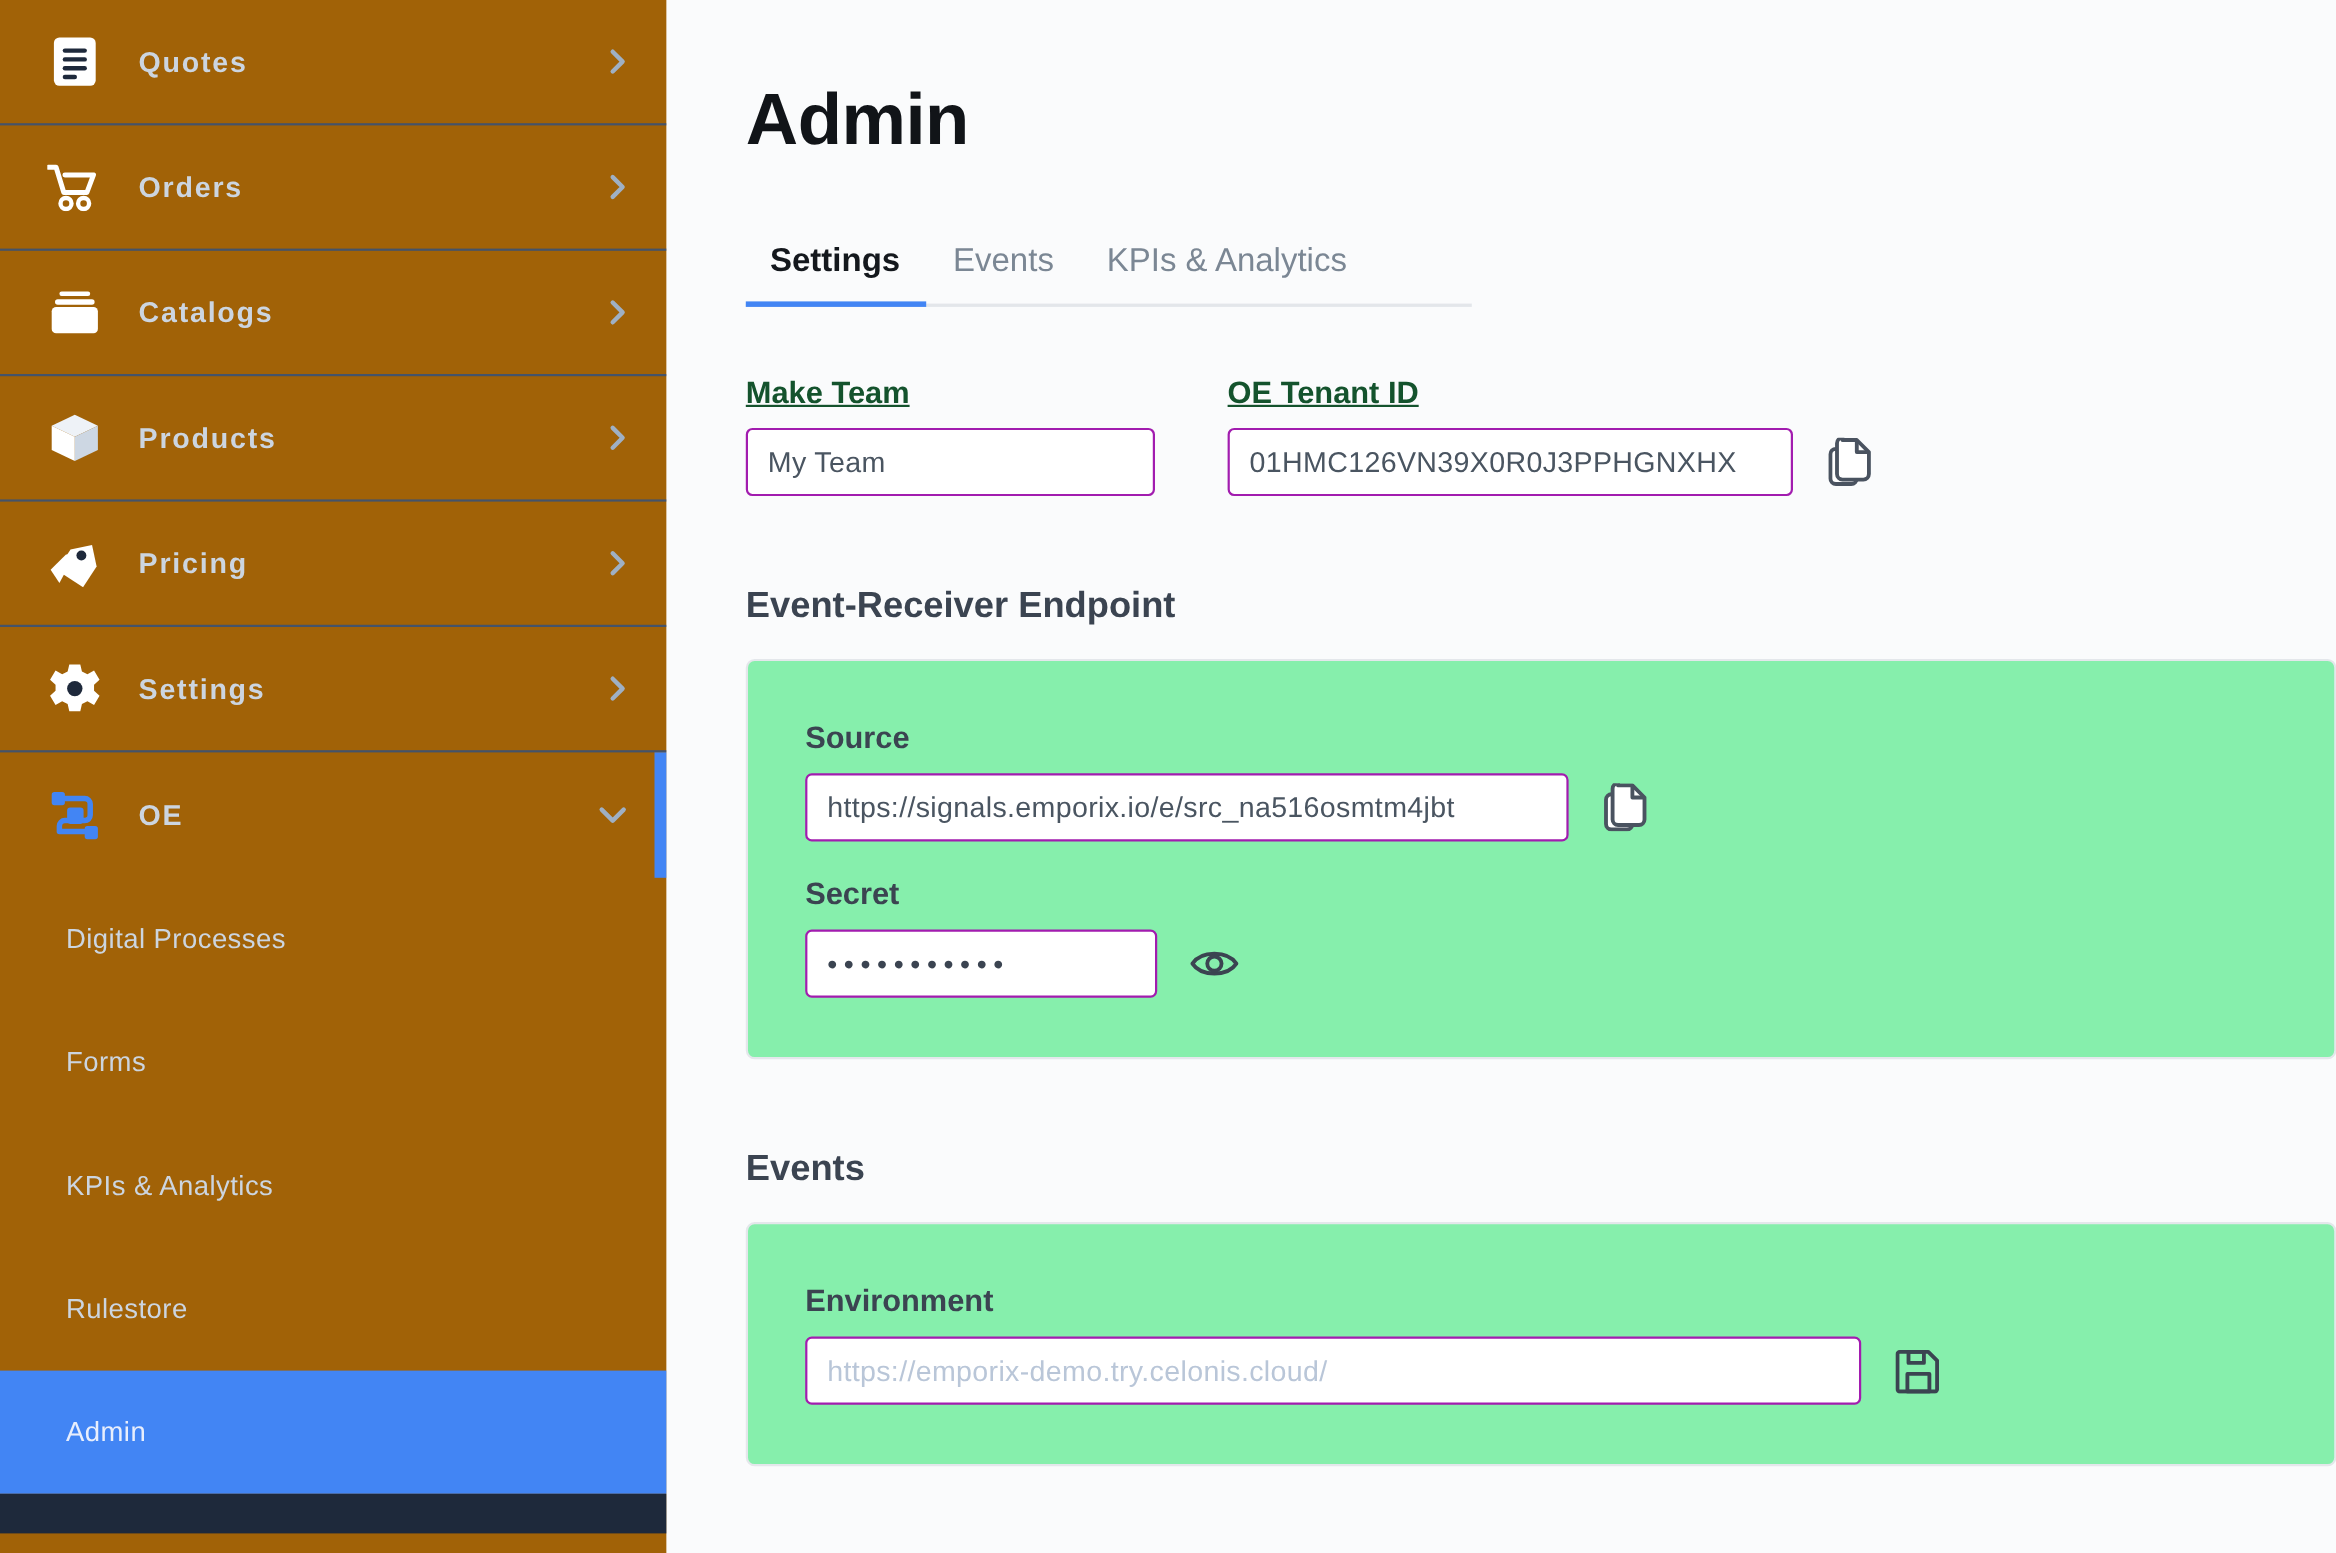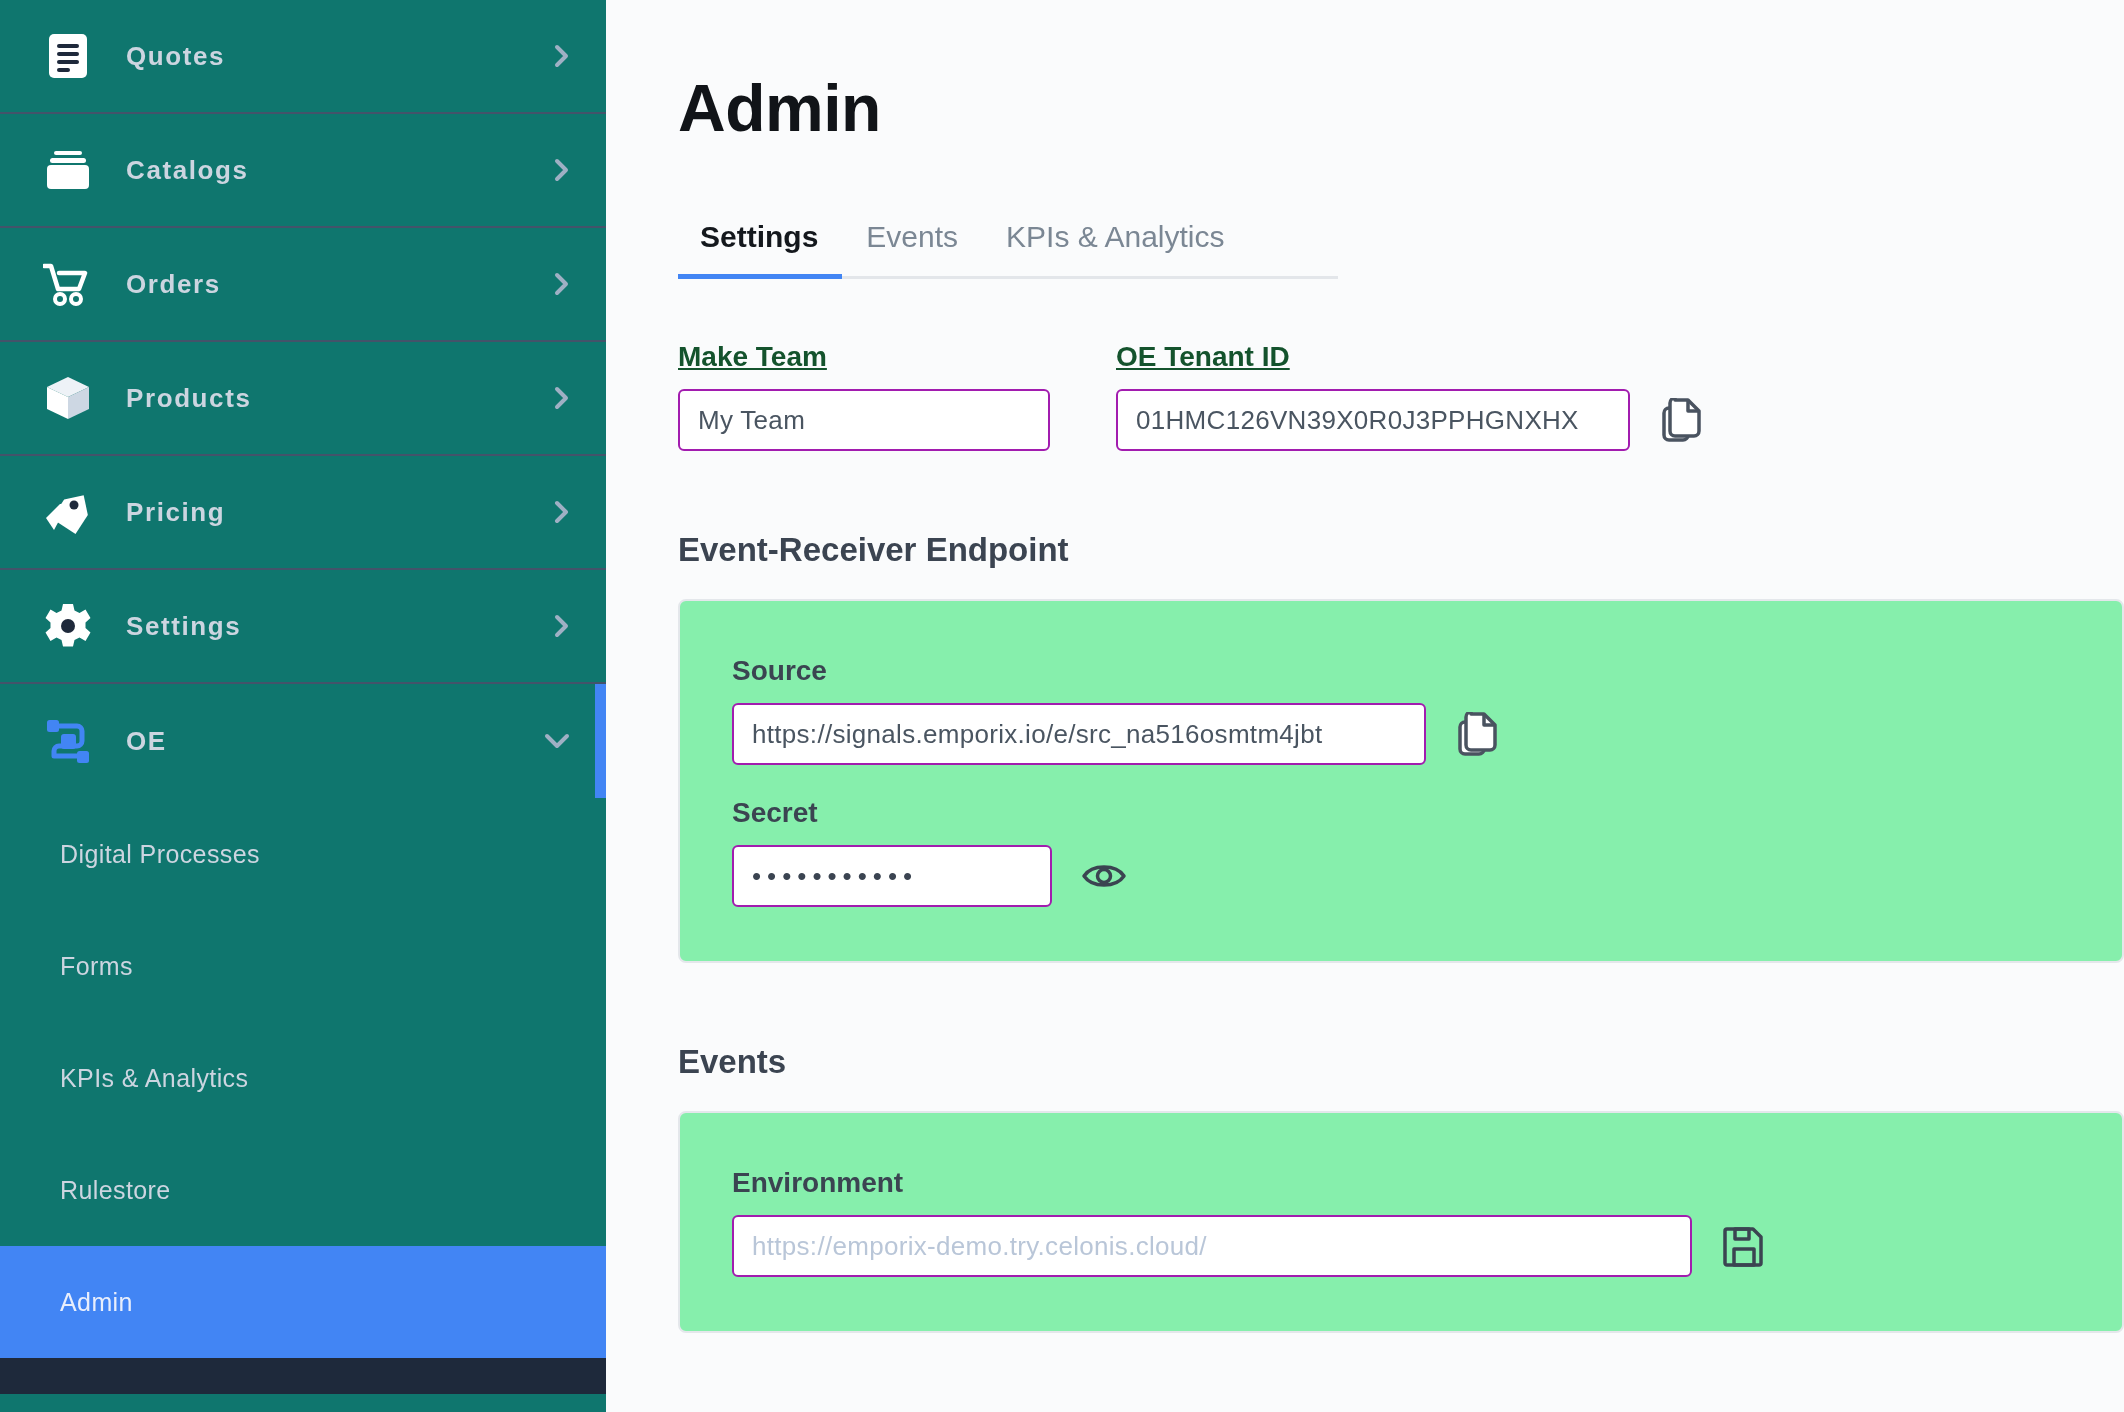--- a/index.html
+++ b/index.html
@@ -8,21 +8,21 @@
     font-family: "Liberation Sans", sans-serif;
     background: #ffffff;
     overflow: hidden;
   }
   .app { display: flex; width: 2124px; height: 1412px; }
 
   
   .sidebar {
     width: 606px;
     flex: 0 0 606px;
-    background: #0f766e;
+    background: #a16207;
     position: relative;
     display: flex;
     flex-direction: column;
   }
   .nav-row {
     height: 114px;
     flex: 0 0 114px;
     display: flex;
     align-items: center;
     padding: 0 36px 0 42px;
@@ -189,43 +189,43 @@
       <span class="lbl">Quotes</span>
       <span class="chev">
         <svg width="16" height="24" viewBox="0 0 16 24">
             <path d="M3 3 L12 12 L3 21" stroke="#9fb0c4" stroke-width="4" fill="none" stroke-linecap="round" stroke-linejoin="round"></path>
           </svg>
       </span>
     </div>
 
     <div class="nav-row">
       <span class="ico">
+        <svg width="50" height="44" viewBox="0 0 50 44">
+          <path d="M1 4 h7 l7 23 h21 l6 -16 h-26" stroke="#ffffff" stroke-width="4.5" fill="none" stroke-linecap="round" stroke-linejoin="round"></path>
+          <circle cx="17" cy="37" r="5" fill="none" stroke="#ffffff" stroke-width="4"></circle>
+          <circle cx="33" cy="37" r="5" fill="none" stroke="#ffffff" stroke-width="4"></circle>
+        </svg>
+      </span>
+      <span class="lbl">Orders</span>
+      <span class="chev">
+        <svg width="16" height="24" viewBox="0 0 16 24">
+            <path d="M3 3 L12 12 L3 21" stroke="#9fb0c4" stroke-width="4" fill="none" stroke-linecap="round" stroke-linejoin="round"></path>
+          </svg>
+      </span>
+    </div>
+
+    <div class="nav-row">
+      <span class="ico">
         <svg width="48" height="42" viewBox="0 0 48 42">
           <rect x="10" y="2" width="28" height="4" rx="2" fill="#ffffff"></rect>
           <rect x="6" y="9" width="36" height="5" rx="2.5" fill="#ffffff"></rect>
           <rect x="3" y="16" width="42" height="24" rx="4" fill="#ffffff"></rect>
         </svg>
       </span>
       <span class="lbl">Catalogs</span>
-      <span class="chev">
-        <svg width="16" height="24" viewBox="0 0 16 24">
-            <path d="M3 3 L12 12 L3 21" stroke="#9fb0c4" stroke-width="4" fill="none" stroke-linecap="round" stroke-linejoin="round"></path>
-          </svg>
-      </span>
-    </div>
-
-    <div class="nav-row">
-      <span class="ico">
-        <svg width="50" height="44" viewBox="0 0 50 44">
-          <path d="M1 4 h7 l7 23 h21 l6 -16 h-26" stroke="#ffffff" stroke-width="4.5" fill="none" stroke-linecap="round" stroke-linejoin="round"></path>
-          <circle cx="17" cy="37" r="5" fill="none" stroke="#ffffff" stroke-width="4"></circle>
-          <circle cx="33" cy="37" r="5" fill="none" stroke="#ffffff" stroke-width="4"></circle>
-        </svg>
-      </span>
-      <span class="lbl">Orders</span>
       <span class="chev">
         <svg width="16" height="24" viewBox="0 0 16 24">
             <path d="M3 3 L12 12 L3 21" stroke="#9fb0c4" stroke-width="4" fill="none" stroke-linecap="round" stroke-linejoin="round"></path>
           </svg>
       </span>
     </div>
 
     <div class="nav-row">
       <span class="ico">
         <svg width="48" height="48" viewBox="0 0 48 48">

